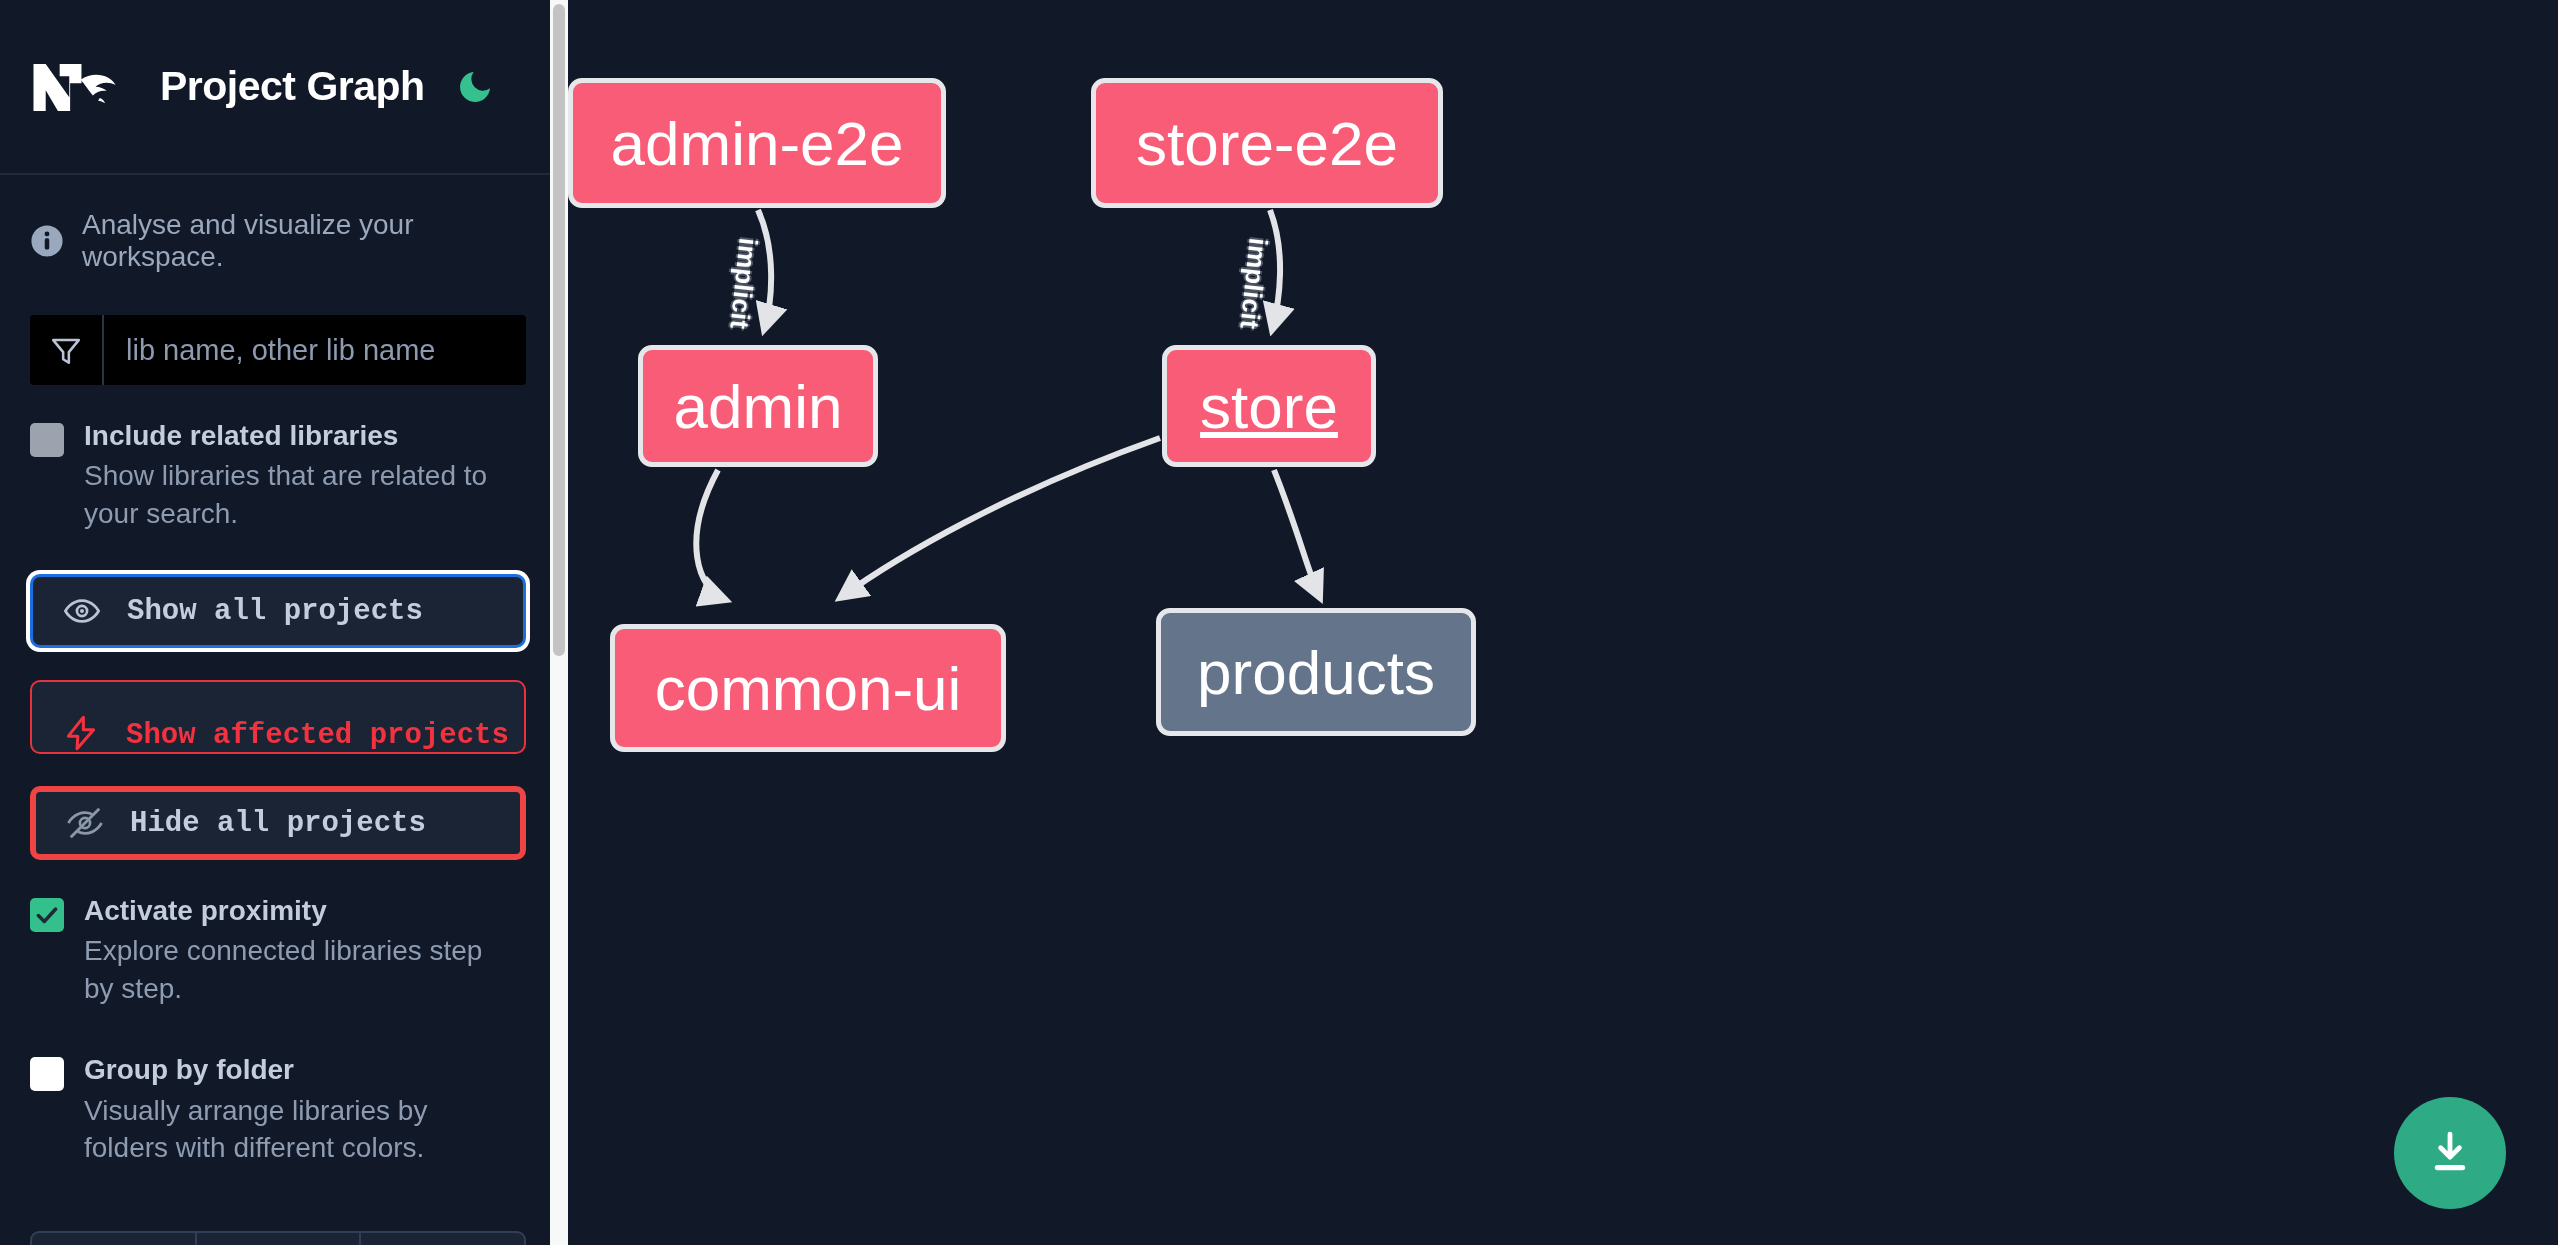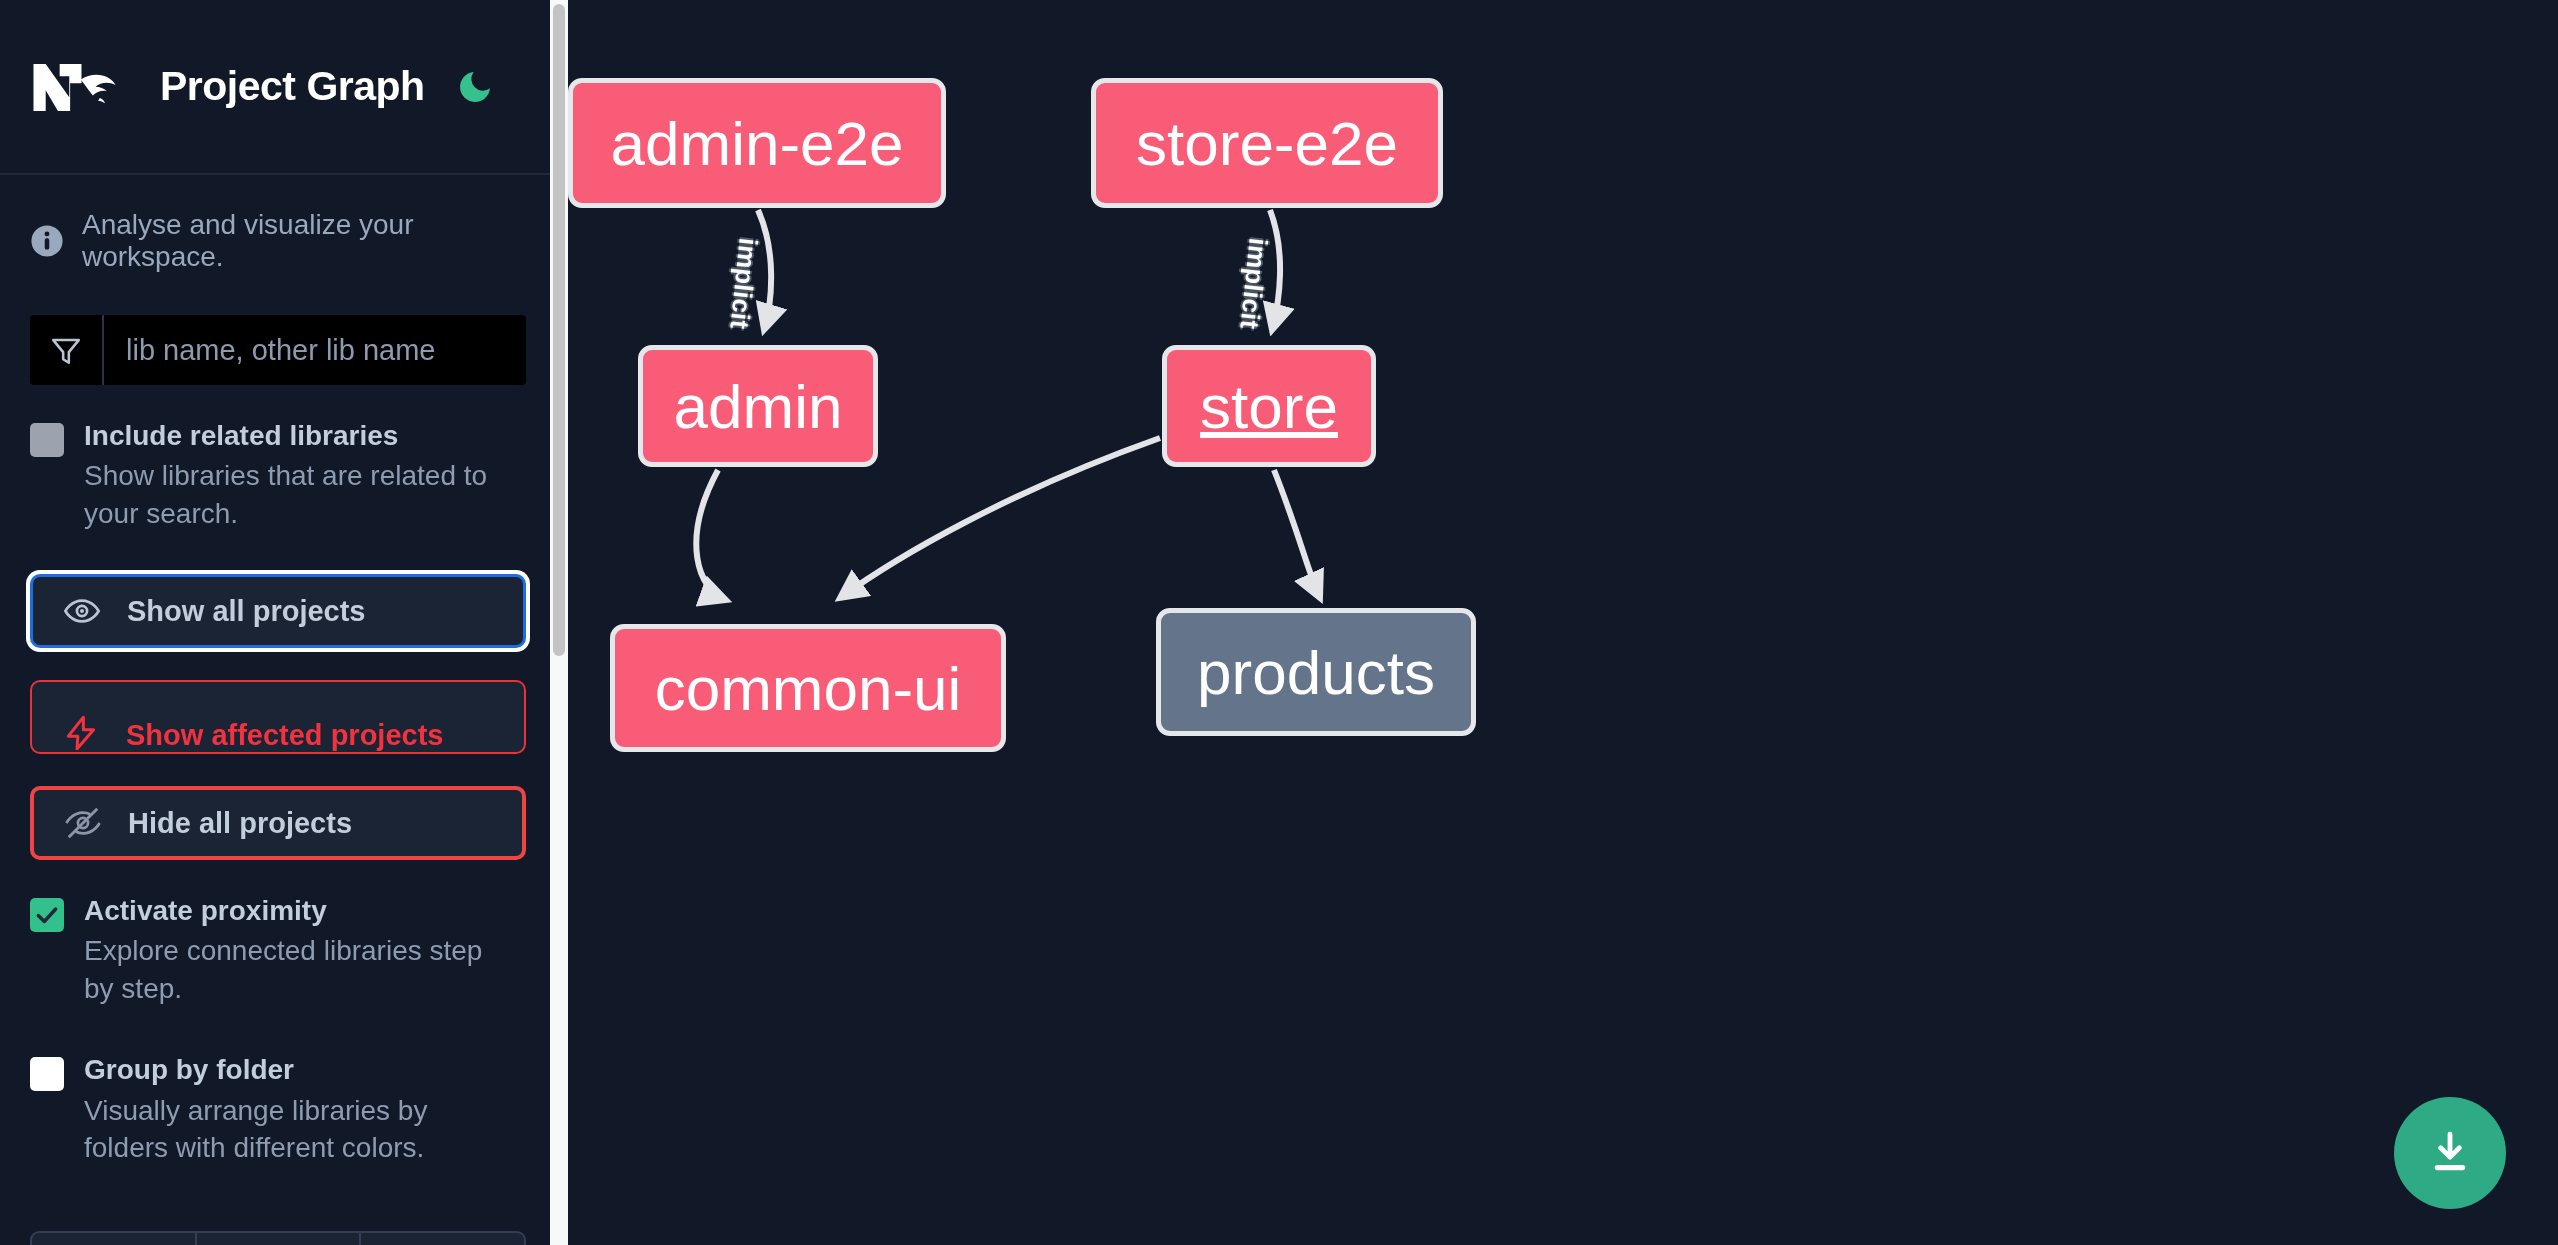--- a/index.html
+++ b/index.html
@@ -63,23 +63,23 @@
   .cbx svg { width: 26px; height: 26px; }
   .opt-texts { display: flex; flex-direction: column; }
   .opt-title { color: #c3cedd; font-size: 28px; font-weight: 700; line-height: 1.22; }
   .opt-desc  { color: #8e9cb2; font-size: 28px; line-height: 1.34; max-width: 430px; margin-top: 4px; }
 
   .btn-stack { padding: 0 30px; margin-top: 42px; display: flex; flex-direction: column; gap: 32px; }
   .gbtn {
     position: relative; height: 74px; border-radius: 10px;
     background: #1b2435; border: 2px solid #2c3away;
     display: flex; align-items: center; padding-left: 30px; gap: 26px;
-    cursor: pointer; font-size: 29px; font-weight: 700;
-  }
-  .gbtn.plain   { border: 4px solid #ef4444; color: #c3cedd; }
+    cursor: pointer; font-size: 29px; font-weight: 700; font-family: Liberation Mono, monospace;
+  }
+  .gbtn.plain   { border: 6px solid #ef4444; color: #c3cedd; }
   .gbtn.focused {
     border: 3px solid #1d6fe0; color: #c3cedd;
     box-shadow: 0 0 0 4px #ffffff;
   }
   .gbtn.danger  { border: 2px solid #e8333f; color: #f2323f; align-items: flex-end; }
   .gbtn svg { width: 38px; height: 38px; flex: 0 0 auto; }
 
   .seg-peek {
     position: absolute; left: 30px; bottom: -50px; width: 496px; height: 64px;
     border: 2px solid #313e55; border-radius: 9px; background: #1b2435;

